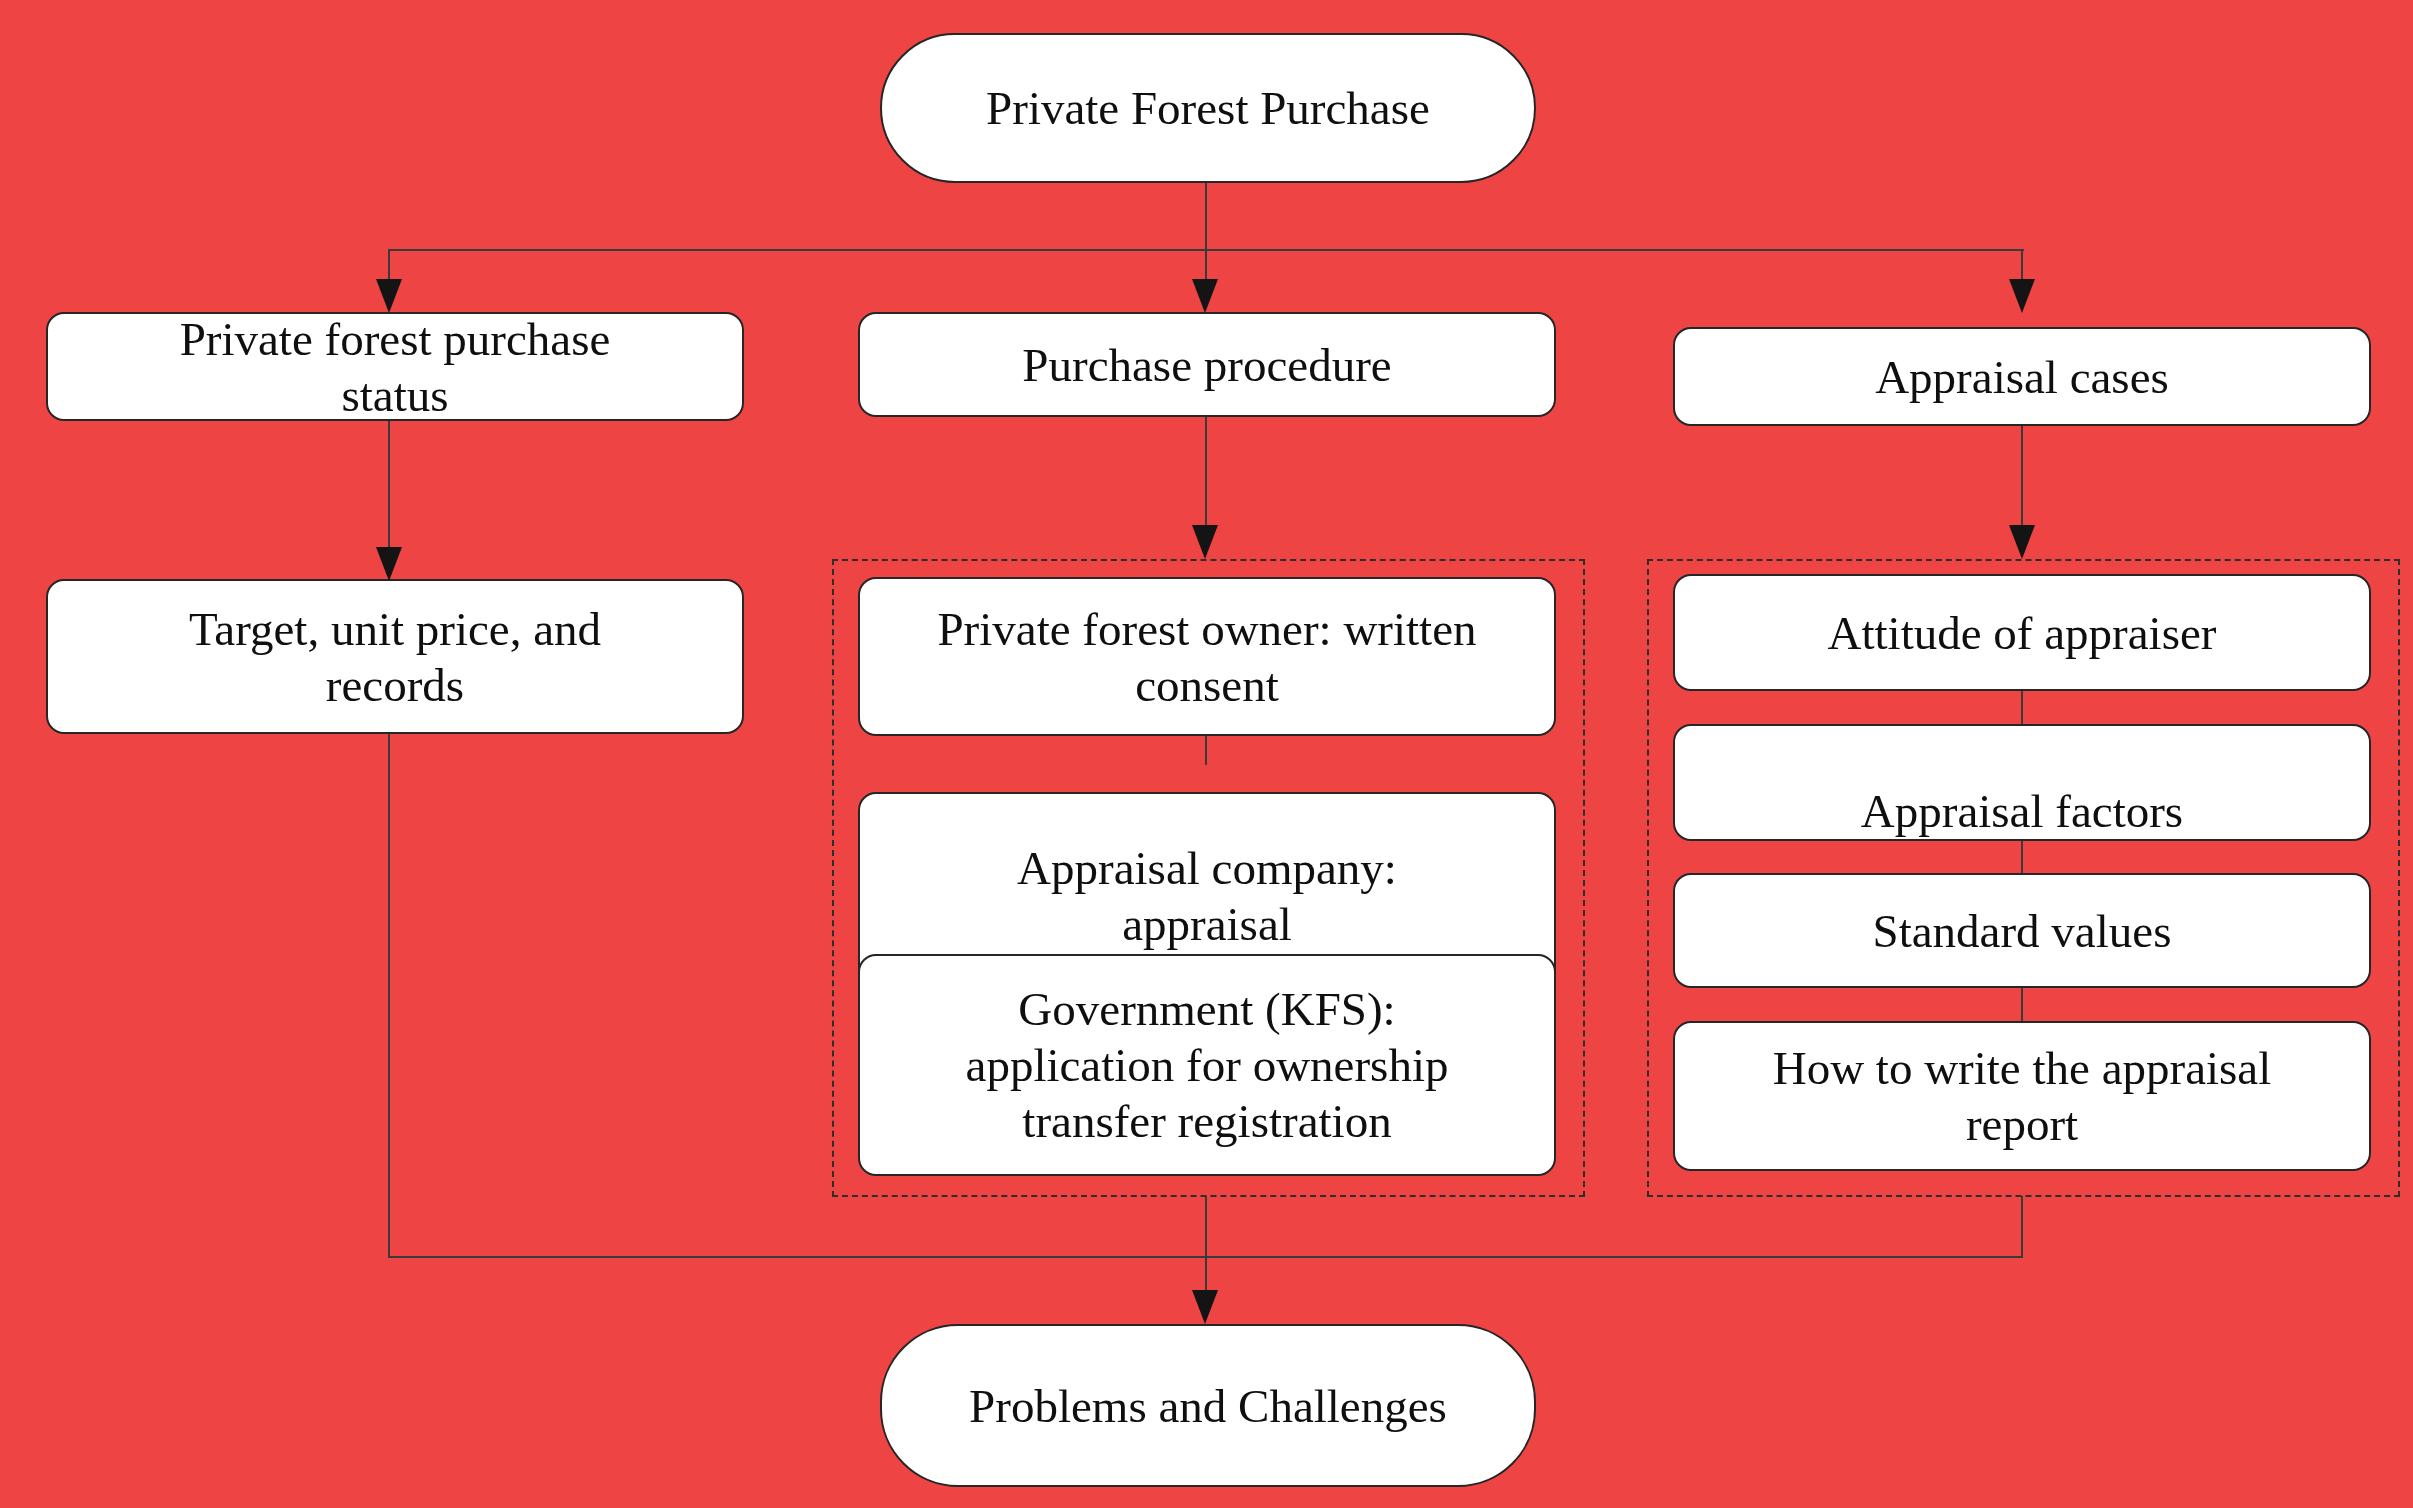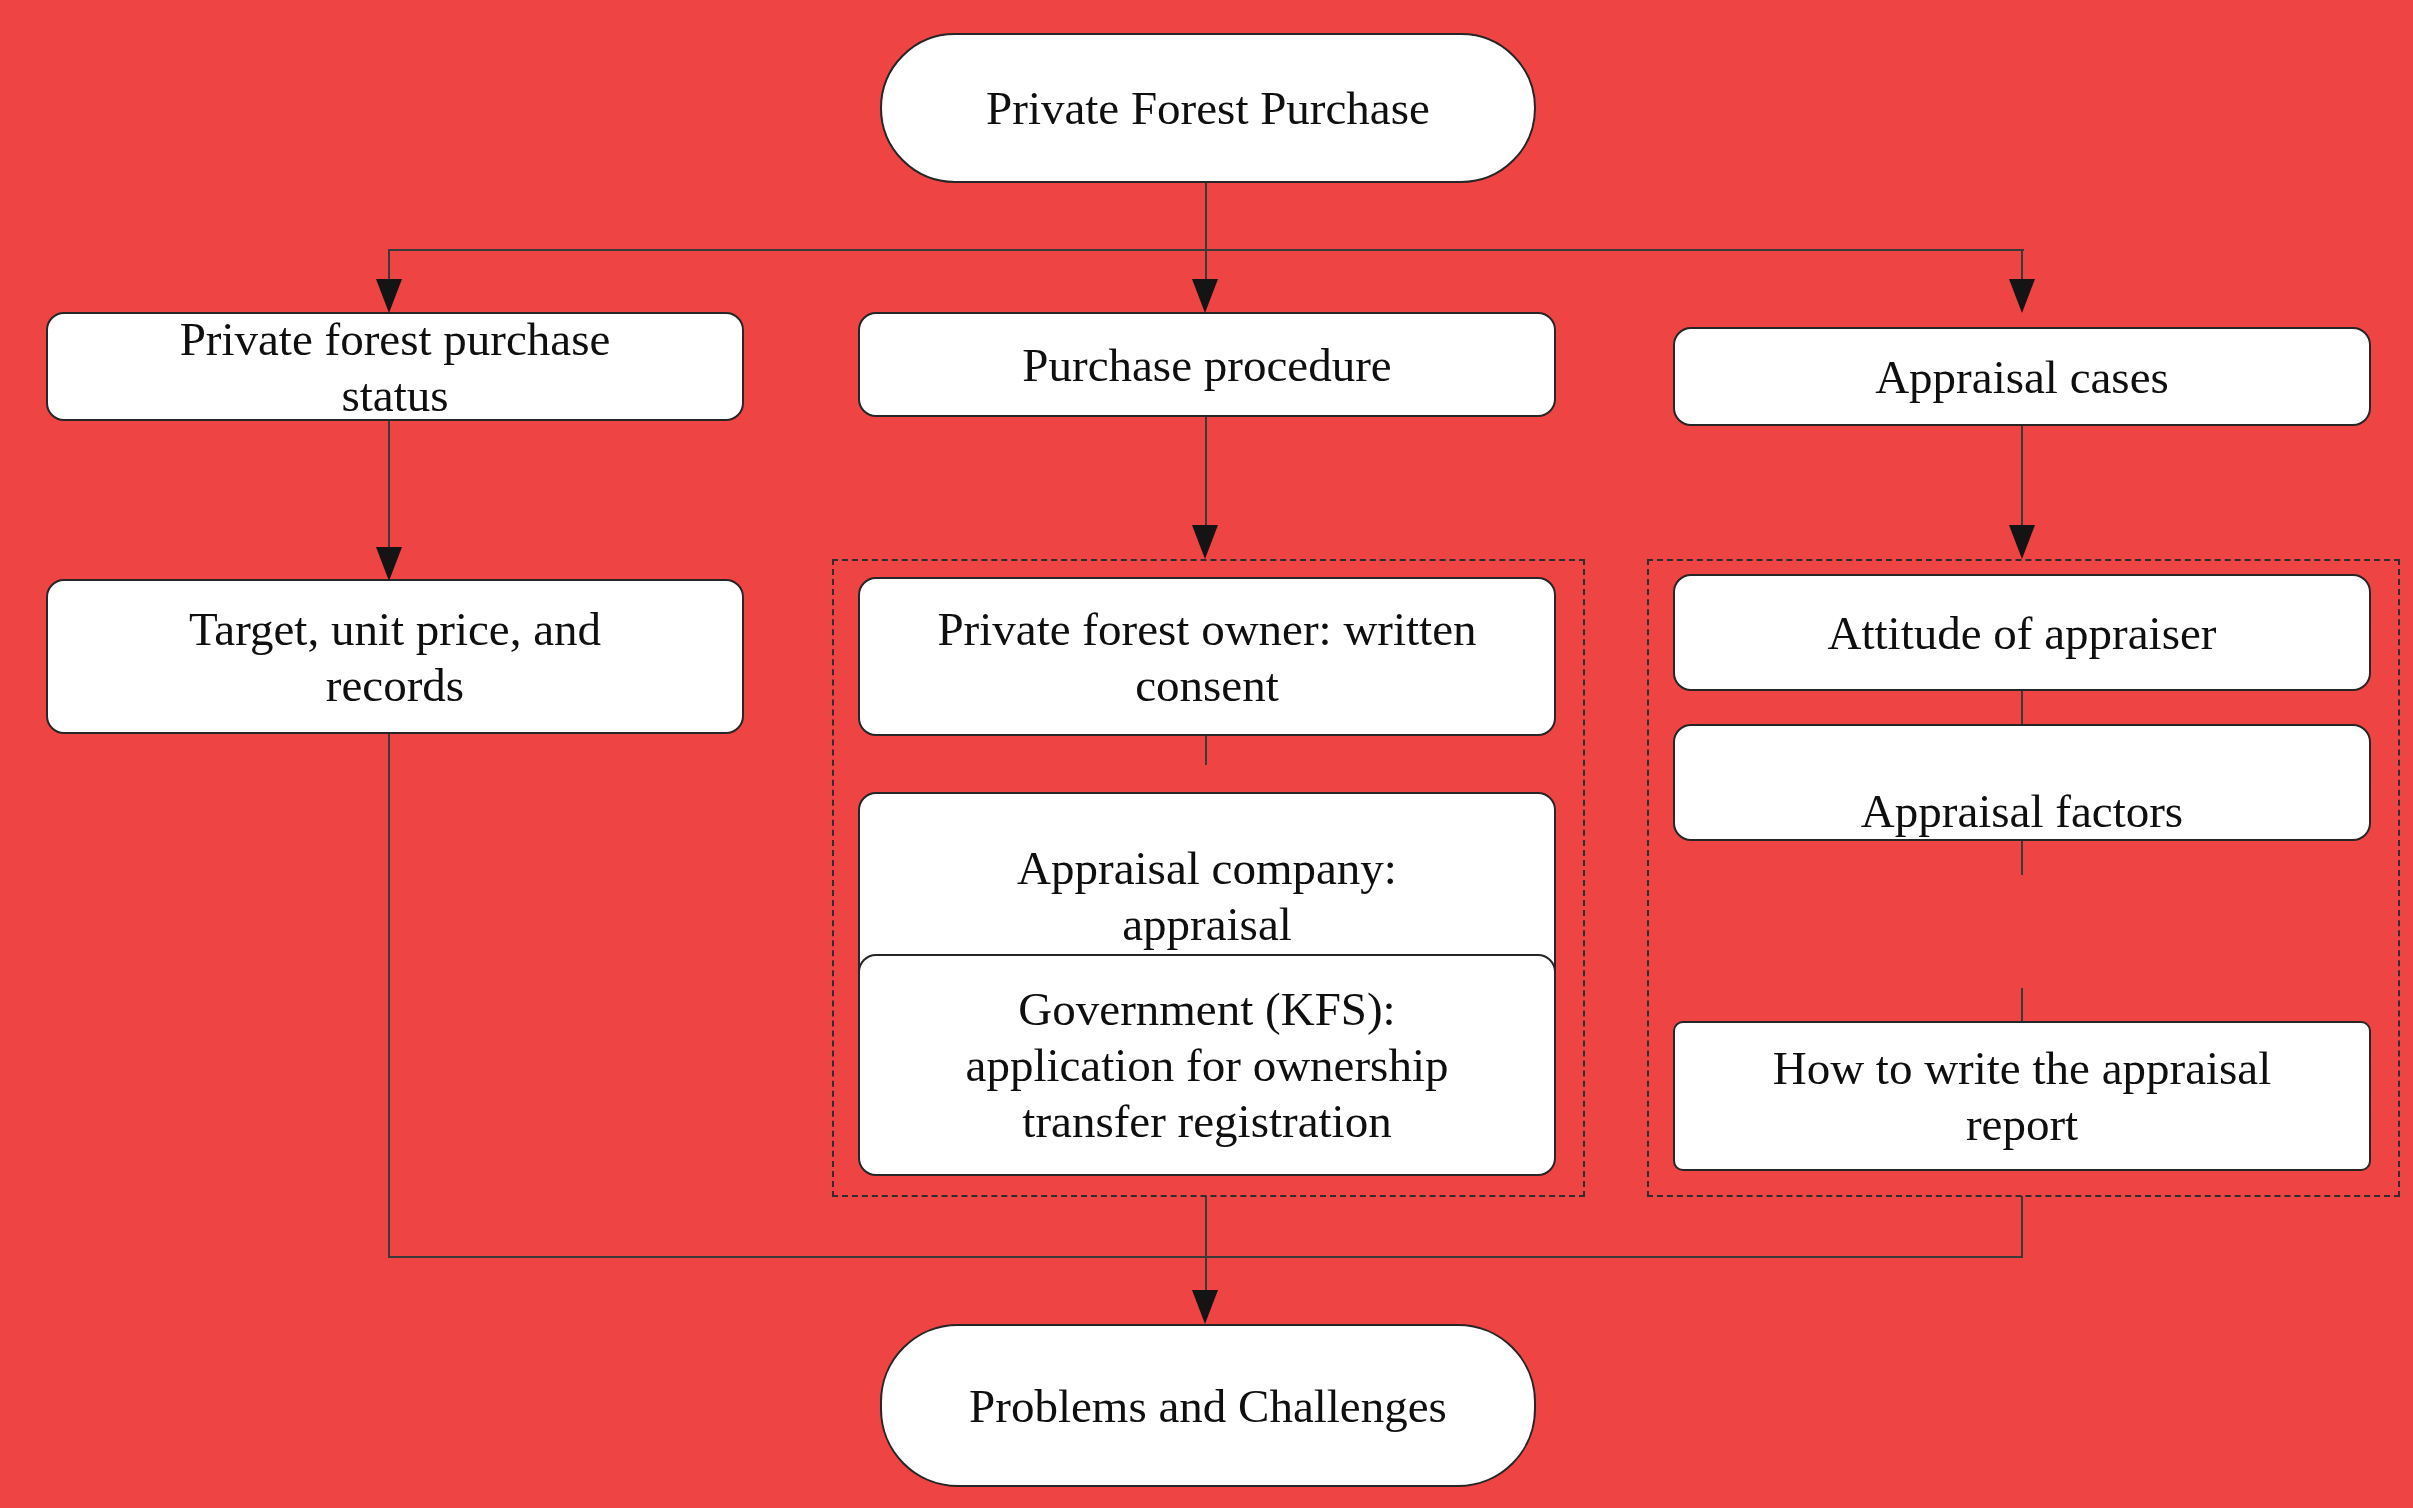--- a/index.html
+++ b/index.html
@@ -146,22 +146,25 @@
   </div>
 
   <div class="node" style="left:1673px; top:574px; width:698px; height:117px;justify-content:center;">
     <div class="ln">Attitude of appraiser</div>
   </div>
 
   <div class="node" style="left:1673px; top:724px; width:698px; height:117px;justify-content:flex-end;">
     <div class="ln">Appraisal factors</div>
   </div>
 
+  <div class="node" style="left:1673px; top:873px; width:698px; height:115px;">
+    <div class="ln">Standard values</div>
+  </div>
 
-  <div class="node" style="left:1673px; top:1021px; width:698px; height:150px;border-radius:10px;">
+  <div class="node" style="left:1673px; top:1021px; width:698px; height:150px;">
     <div class="ln">How to write the appraisal</div>
     <div class="ln">report</div>
   </div>
 
   <div class="node stadium" style="left:880px; top:1324px; width:656px; height:163px;">
     <div class="ln">Problems and Challenges</div>
   </div>
 
 </div>
 

